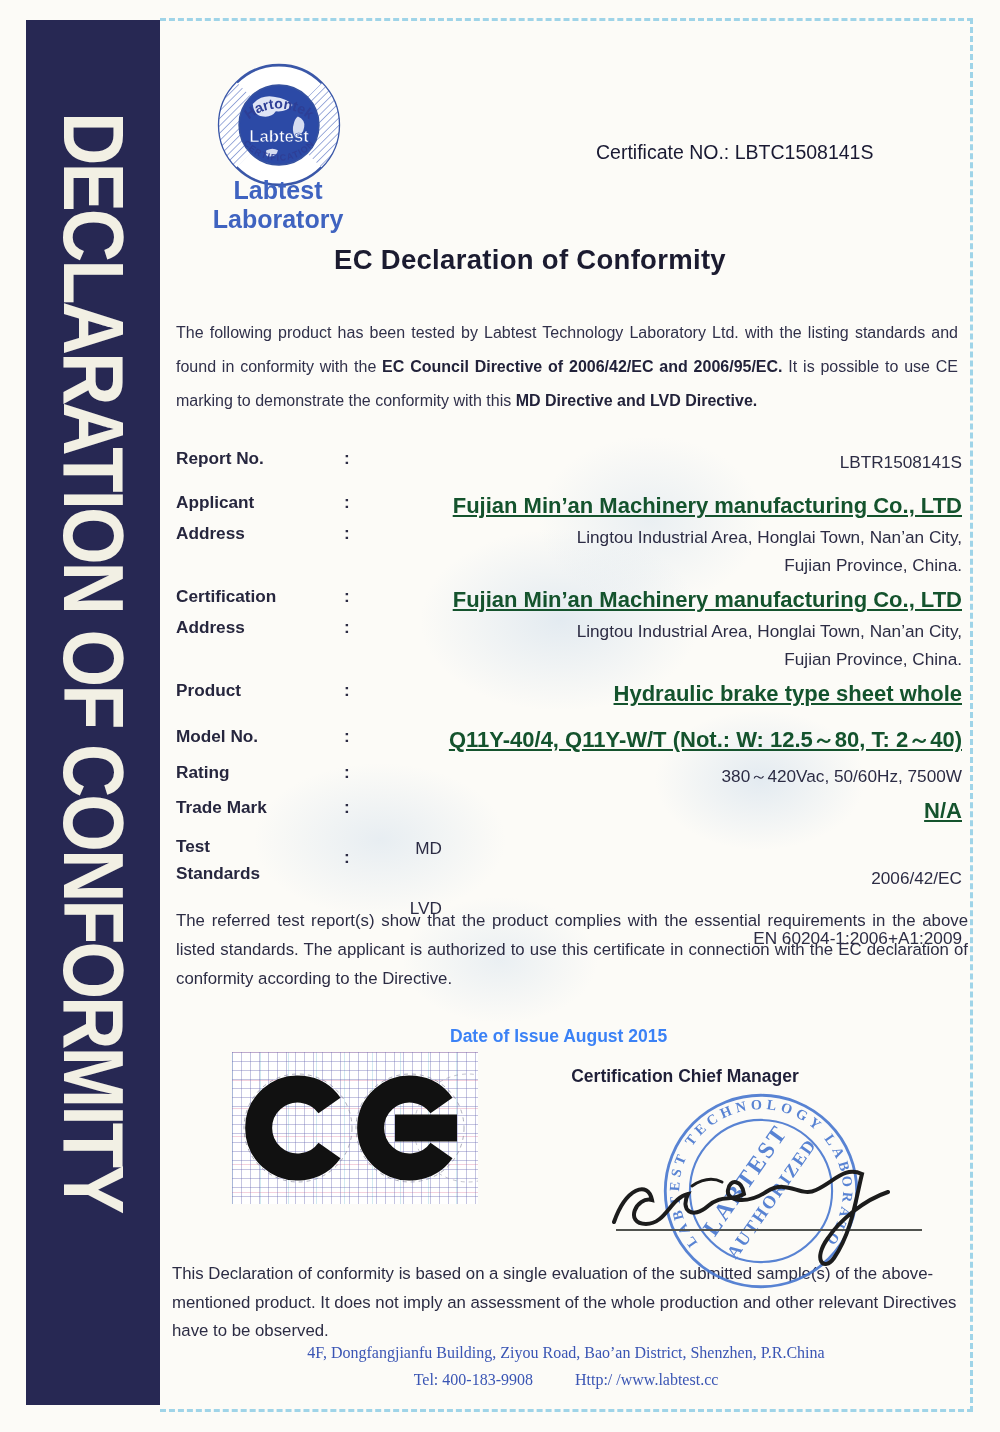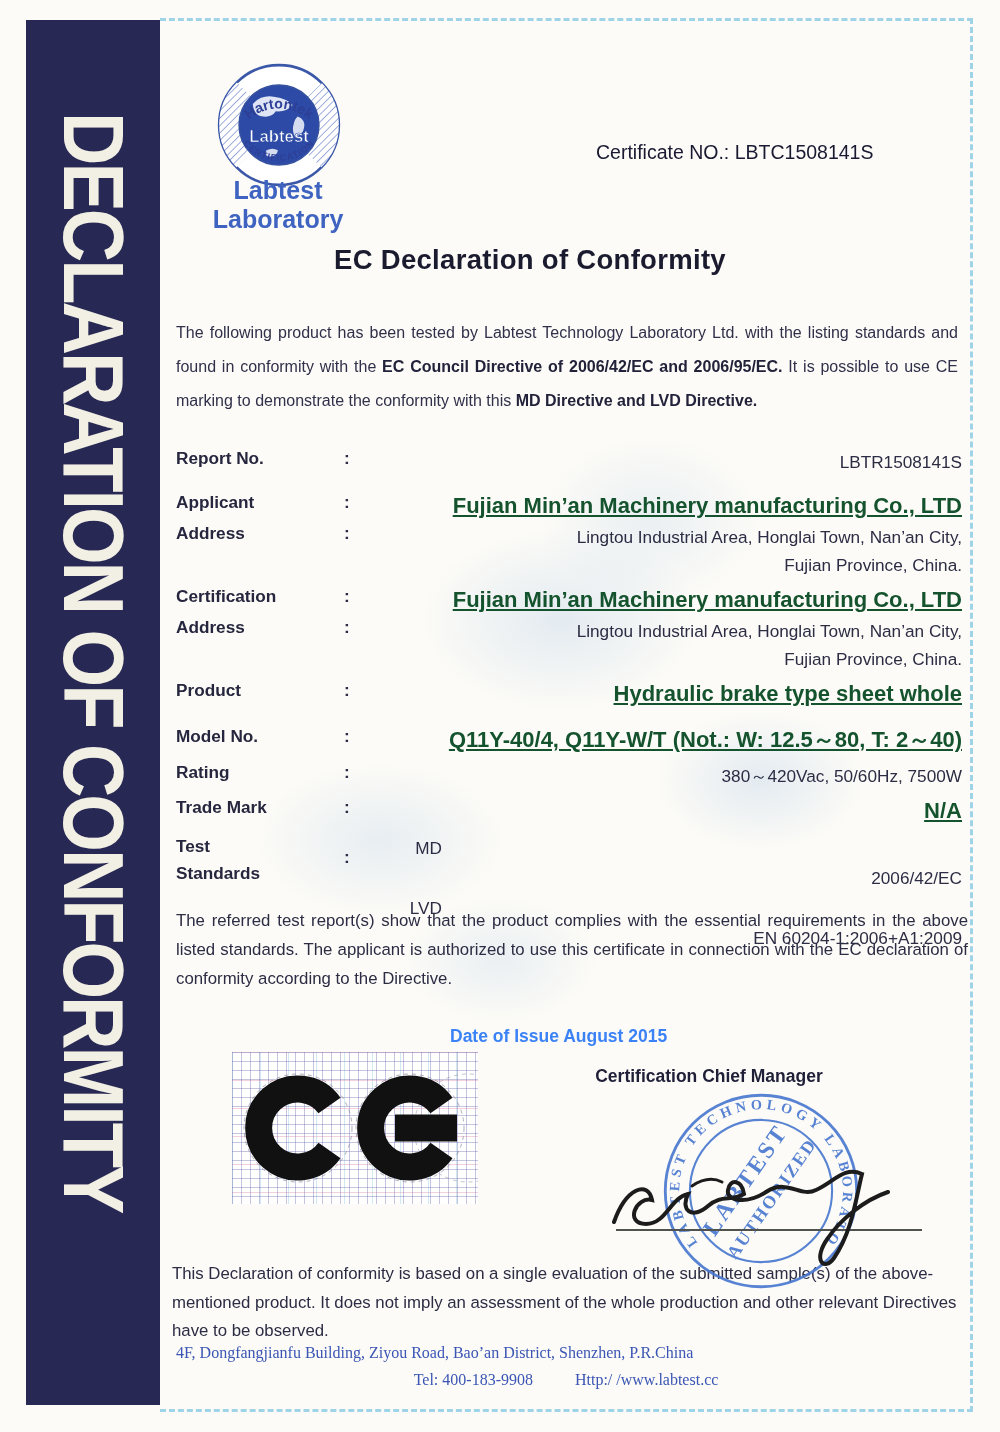--- a/index.html
+++ b/index.html
@@ -51,35 +51,35 @@
   .ts-key{width:62px;flex:none;}
 
   .para2{left:176px;top:906px;width:792px;font-size:16.8px;line-height:29px;
     color:#2c2c44;text-align:justify;z-index:2;}
   .para3{left:172px;top:1260px;width:800px;font-size:16.8px;line-height:28.5px;
     color:#2c2c44;z-index:2;}
 
   .date-line{left:450px;top:1026px;width:470px;text-align:left;
     font-weight:bold;font-size:17.5px;color:#3b82f6;z-index:2;}
   .manager-line{left:450px;top:1066px;width:470px;text-align:center;
-    font-weight:bold;font-size:17.5px;color:#1f1f38;z-index:2;margin-left:24px;}
+    font-weight:bold;font-size:17.5px;color:#1f1f38;z-index:2;}
 
   
   .ce-wrap{left:232px;top:1052px;width:246px;height:152px;background:#ffffff;z-index:2;
     background-image:
       repeating-linear-gradient(to right, rgba(110,110,180,.40) 0 1px, transparent 1px 9px),
       repeating-linear-gradient(to bottom, rgba(110,110,180,.40) 0 1px, transparent 1px 9px),
       repeating-linear-gradient(to bottom, rgba(215,90,130,.28) 0 1px, transparent 1px 28px),
       repeating-linear-gradient(to right, rgba(90,180,205,.28) 0 1px, transparent 1px 28px);}
 
   .stamp{left:652px;top:1082px;z-index:3;opacity:.92;}
   .signature{left:596px;top:1136px;z-index:5;}
   .sig-line{left:616px;top:1229px;width:306px;height:2px;background:#50524e;z-index:4;}
 
-  .footer1{left:176px;top:1344px;width:780px;
+  .footer1{left:176px;top:1344px;width:780px;text-align:center;
     font-family:"Liberation Serif",serif;font-size:16px;color:#3a55b4;z-index:2;}
   .footer2{left:176px;top:1371px;width:780px;text-align:center;
     font-family:"Liberation Serif",serif;font-size:16px;color:#3a55b4;z-index:2;}
   .footer2 .gap{display:inline-block;width:42px;}
 </style>
 </head>
 <body>
 
 <div id="page">
 

